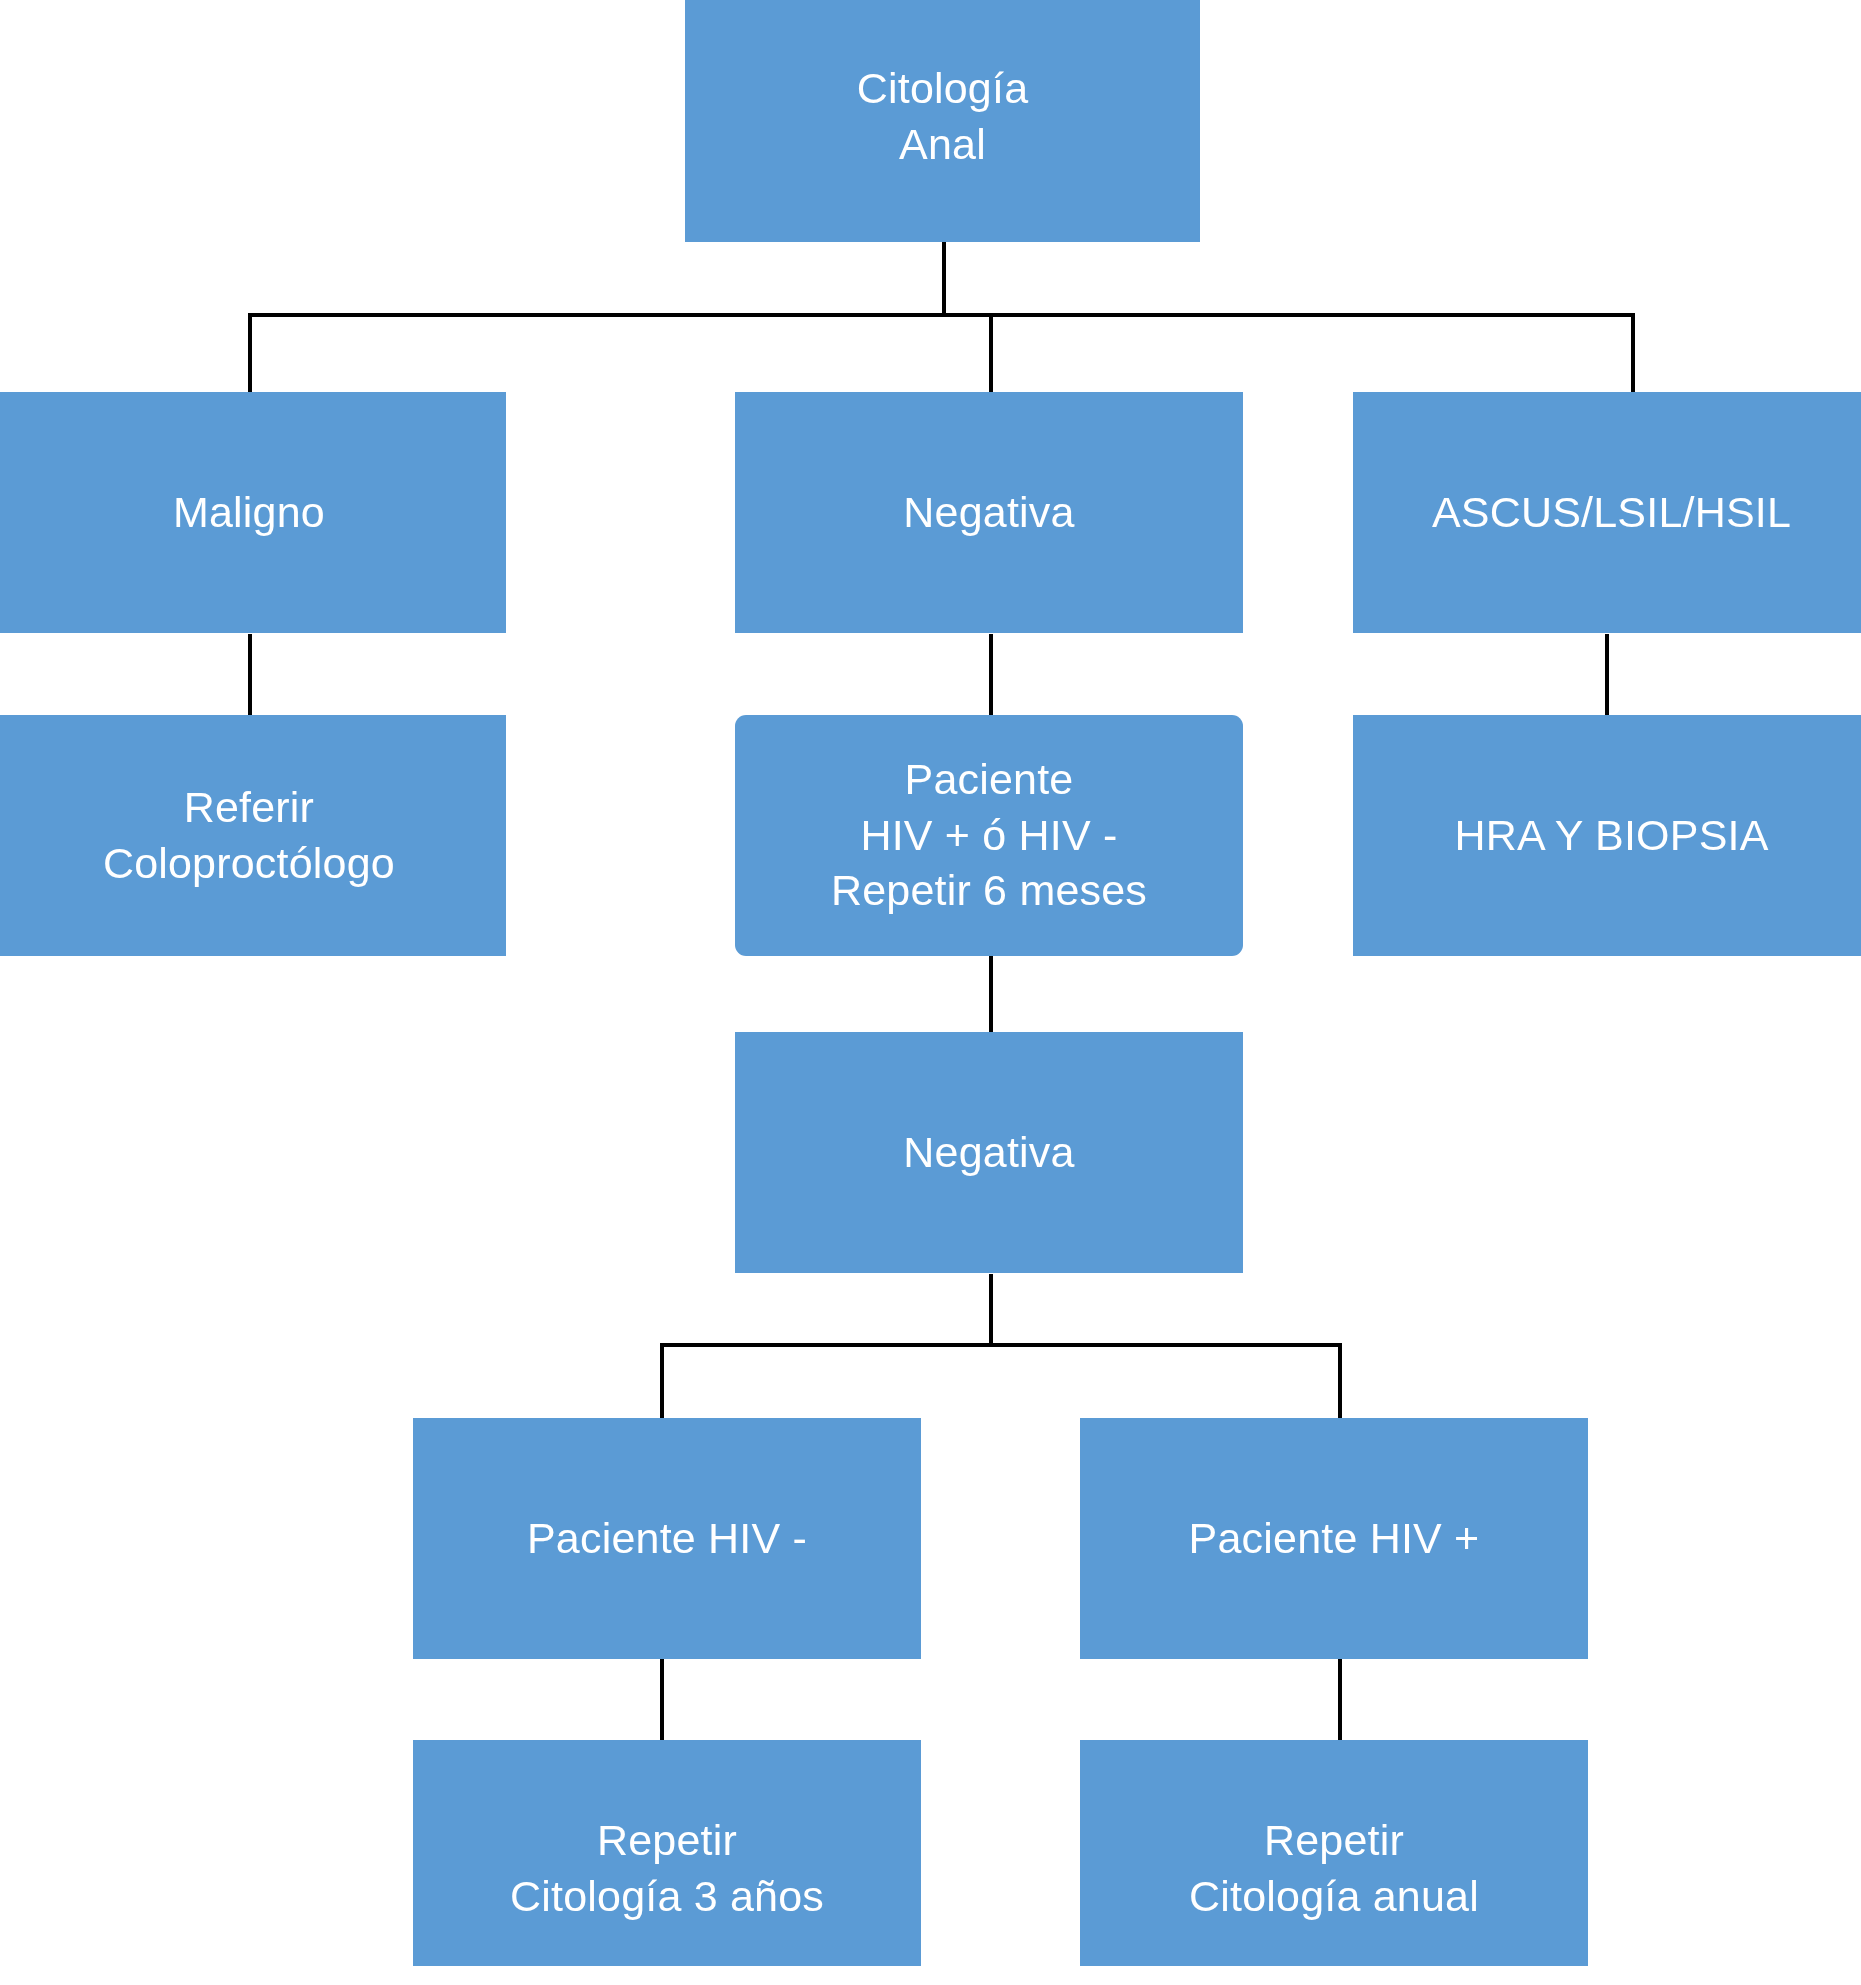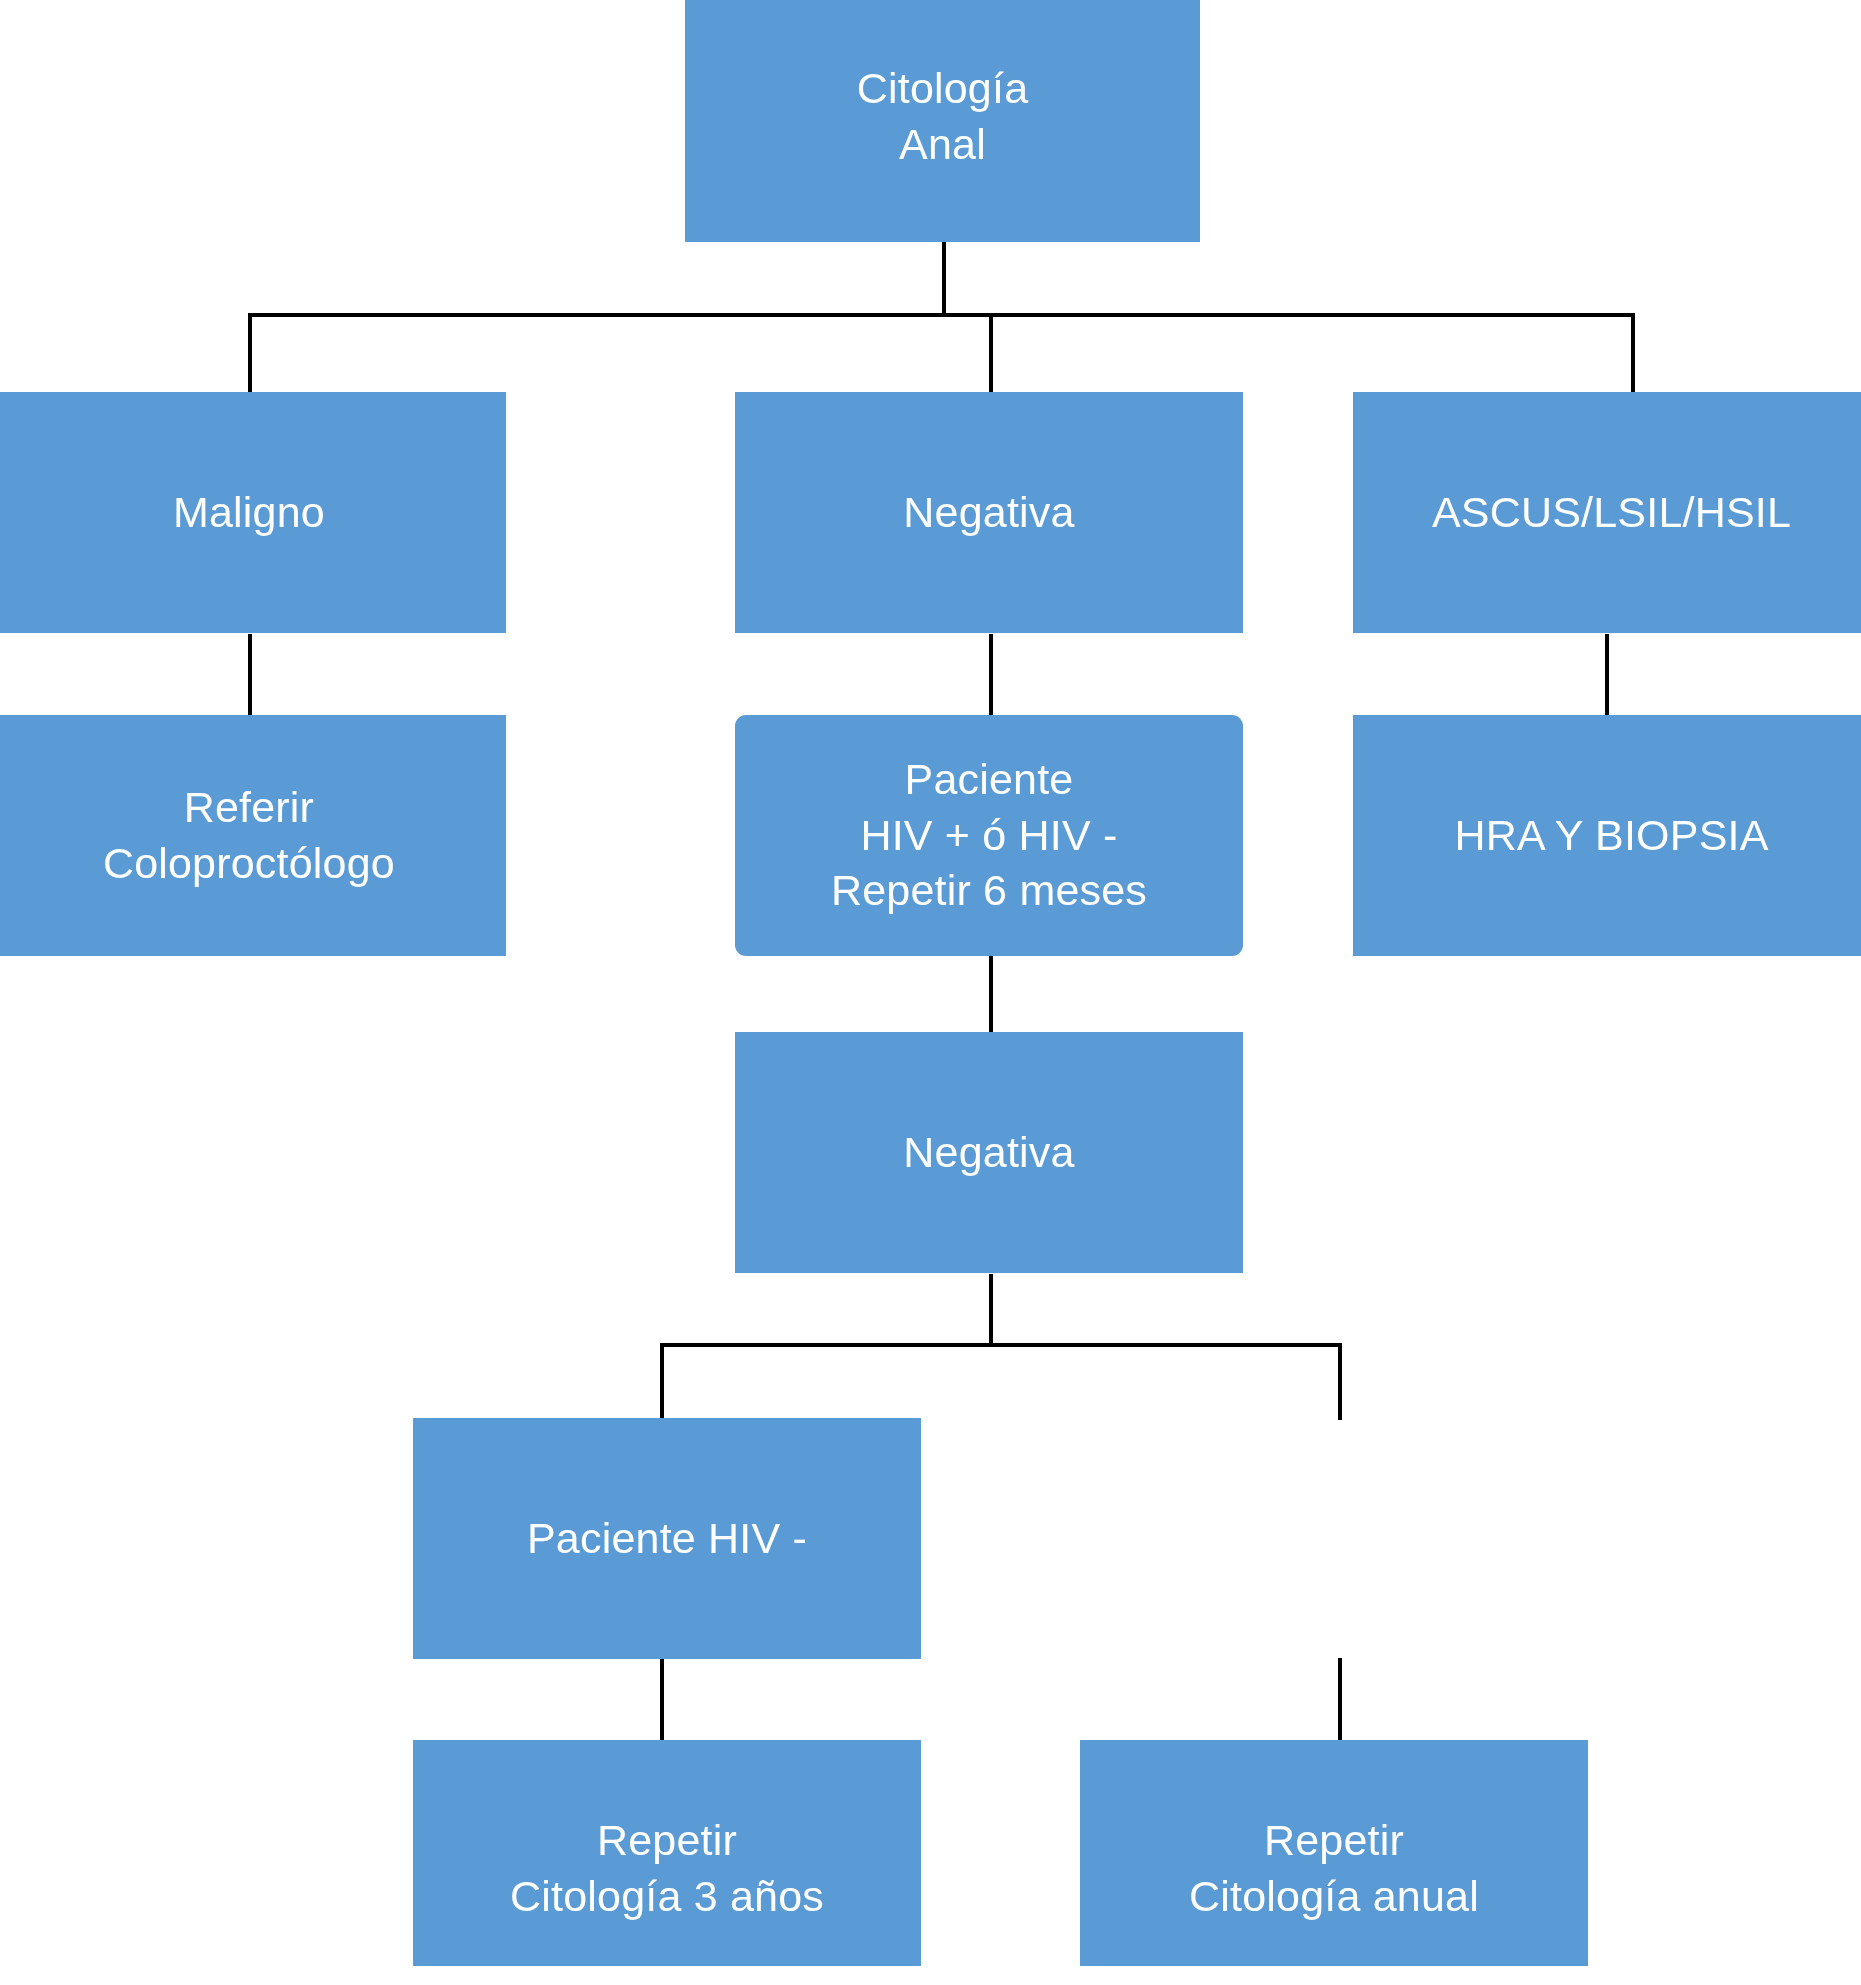--- a/index.html
+++ b/index.html
@@ -88,20 +88,21 @@
   <div class="node" style="left:735px; top:715px; width:508px; height:241px;border-radius:11px;">Paciente
 HIV + ó HIV -
 Repetir 6 meses</div>
 
   <div class="node" style="left:1353px; top:715px; width:517px; height:241px;">HRA Y BIOPSIA</div>
 
   <div class="node" style="left:735px; top:1032px; width:508px; height:241px;">Negativa</div>
 
   <div class="node" style="left:413px; top:1418px; width:508px; height:241px;text-align:right;">Paciente HIV -</div>
 
+  <div class="node" style="left:1080px; top:1418px; width:508px; height:241px;">Paciente HIV +</div>
 
   <div class="node" style="left:413px; top:1740px; width:508px; height:257px;">Repetir
 Citología 3 años</div>
 
   <div class="node" style="left:1080px; top:1740px; width:508px; height:257px;">Repetir
 Citología anual</div>
 
 </div>
 
 

